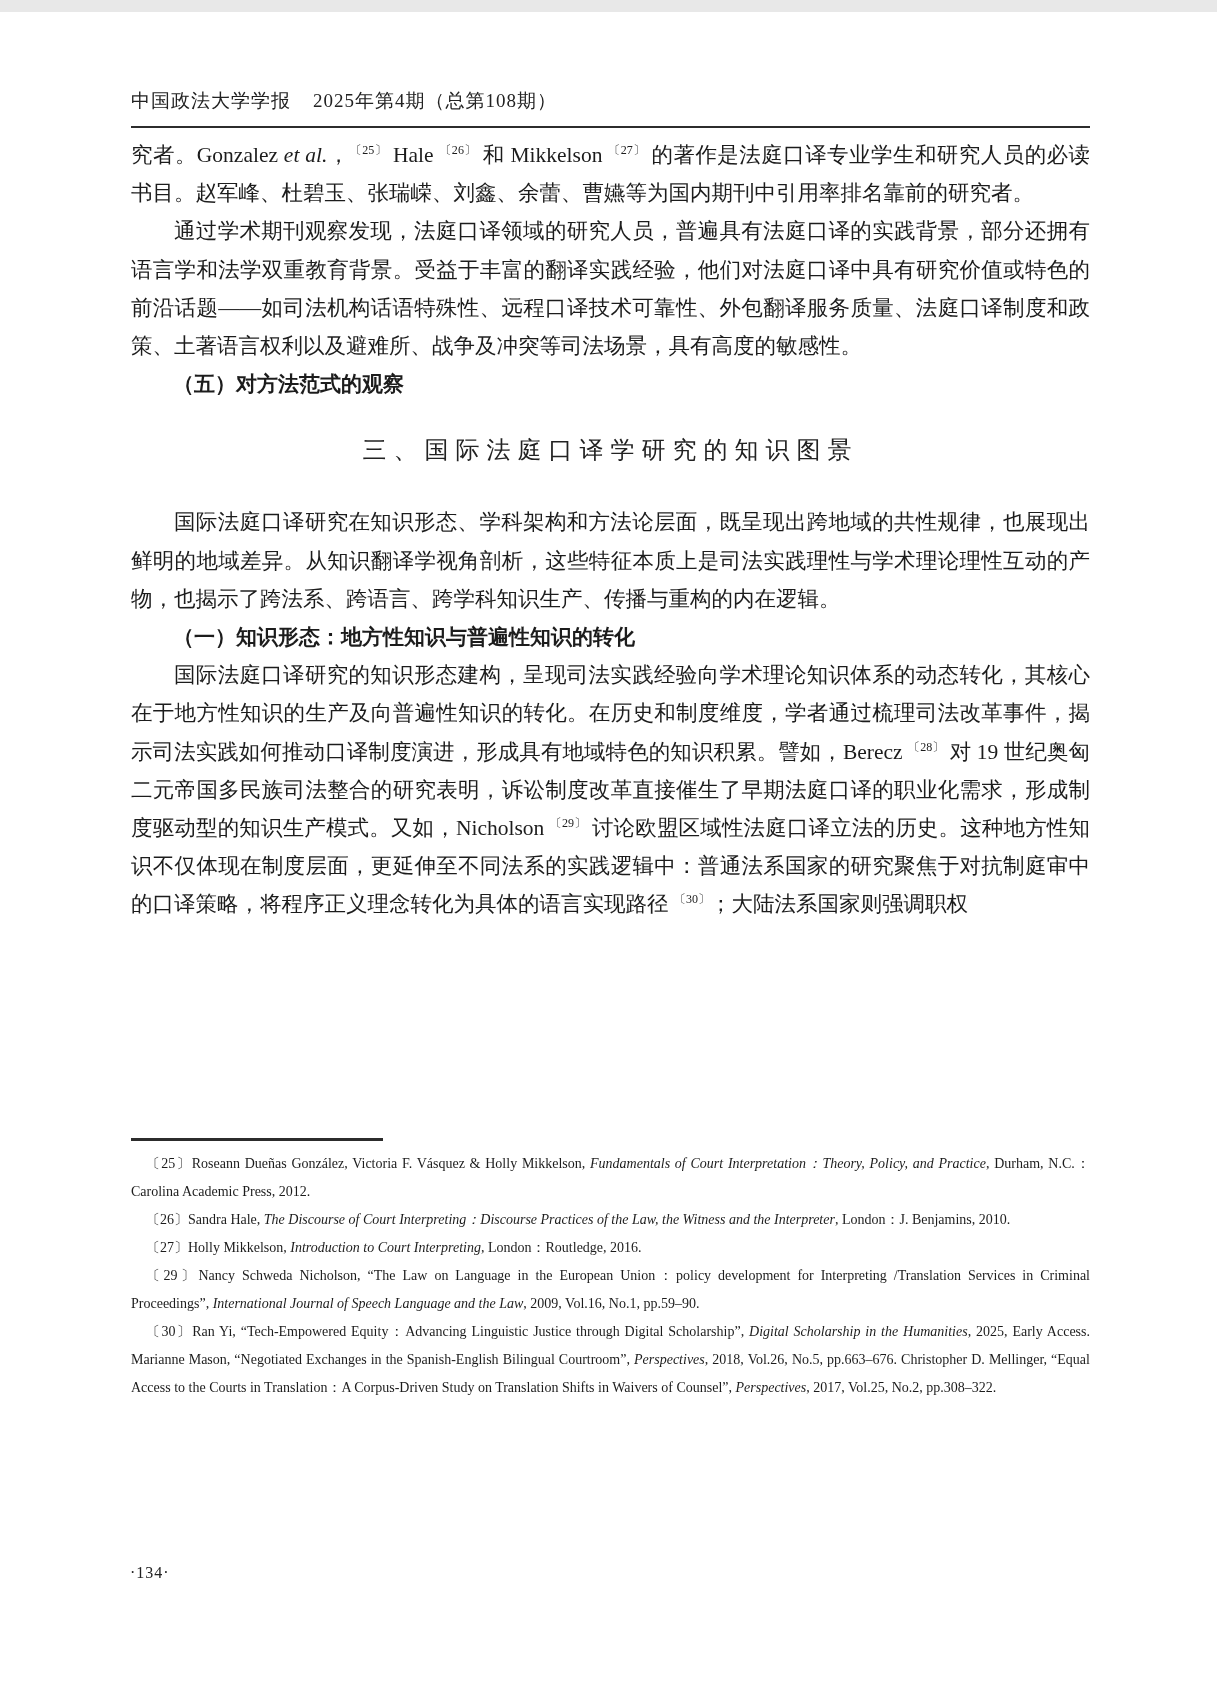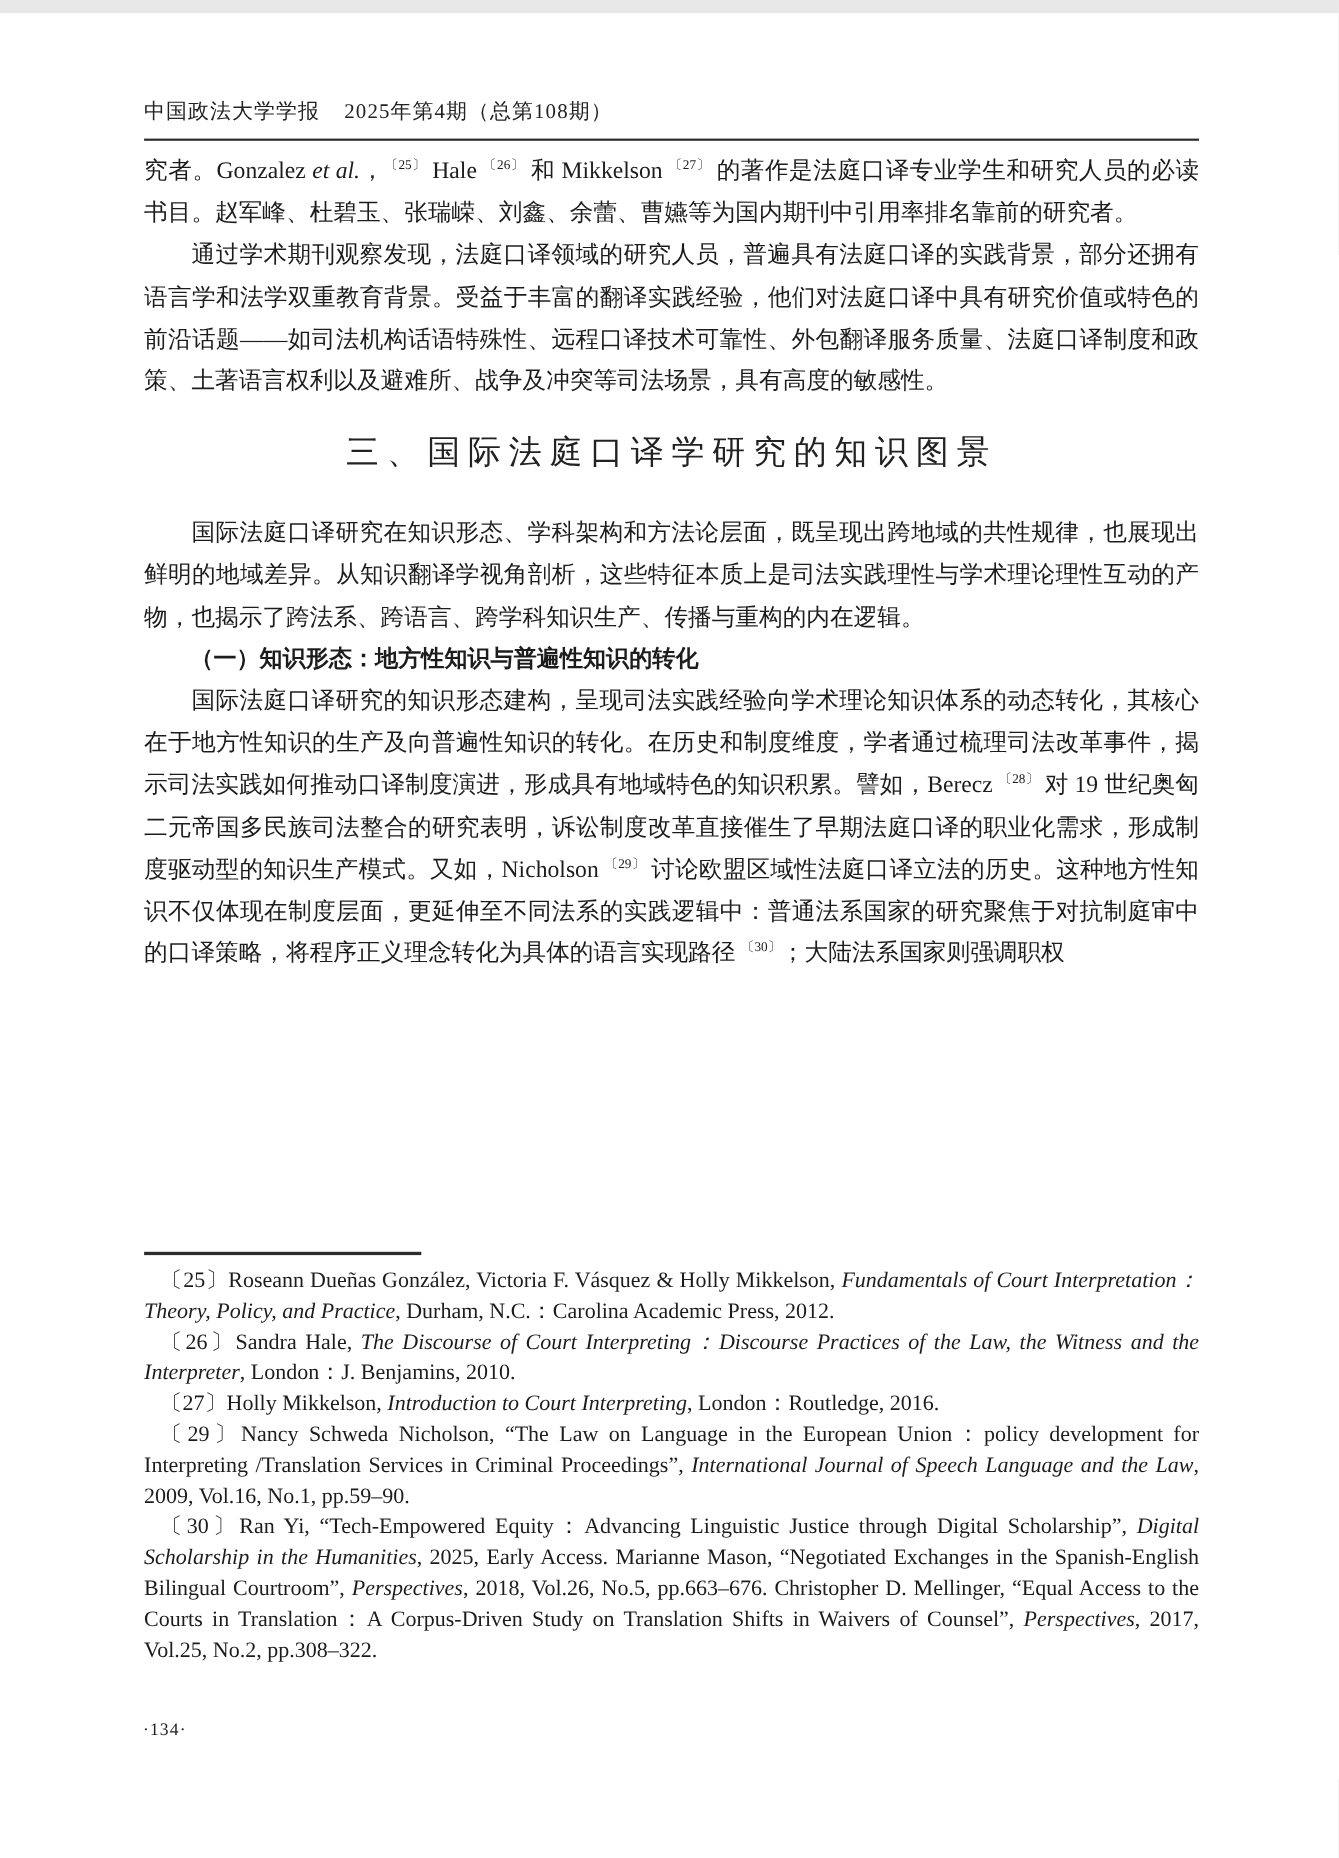--- a/index.html
+++ b/index.html
@@ -31,32 +31,32 @@
   }
   .bodytext p { margin:0; text-indent:2em; }
   .bodytext p.noindent { text-indent:0; }
   .para-heading {
     margin:0; text-indent:2em;
     font-family:"Liberation Sans","DejaVu Sans",sans-serif;
     font-weight:bold; font-size:21px; line-height:38.2px;
   }
   .section-title {
     margin:27px 0 33px 0;
-    font-size:30px; font-weight:normal;
+    font-size:24px; font-weight:normal;
     text-align:center; letter-spacing:7px;
     line-height:40px; color:#222;
   }
   sup {
     font-size:0.56em; line-height:0; vertical-align:super;
     letter-spacing:0;
   }
   
   .footnotes {
     position:absolute; left:131px; right:127px; top:1126px;
-    font-size:20px; line-height:28px;
+    font-size:14px; line-height:28px;
     text-align:justify; text-justify:inter-character;
   }
   .fn-rule {
     width:252px; border-top:3px solid #2c2c2c;
     margin:0 0 9px 0;
   }
   .footnotes p { margin:0; text-indent:15px; }
   .page-number {
     position:absolute; left:130px; top:1552px;
     font-size:16px; letter-spacing:1px; color:#222;
@@ -68,20 +68,21 @@
 <div class="page">
 
   <div class="running-head">
     <span>中国政法大学学报</span><span class="issue">2025年第4期（总第108期）</span>
   </div>
   <div class="head-rule"></div>
 
   <div class="bodytext">
     <p class="noindent"><span>究者。Gonzalez </span><span style="font-style: italic;">et al.</span><span>，</span><sup>〔25〕</sup><span> Hale </span><sup>〔26〕</sup><span> 和 Mikkelson </span><sup>〔27〕</sup><span> 的著作是法庭口译专业学生和研究人员的必读书目。赵军峰、杜碧玉、张瑞嵘、刘鑫、余蕾、曹嬿等为国内期刊中引用率排名靠前的研究者。</span></p>
     <p><span>通过学术期刊观察发现，法庭口译领域的研究人员，普遍具有法庭口译的实践背景，部分还拥有语言学和法学双重教育背景。受益于丰富的翻译实践经验，他们对法庭口译中具有研究价值或特色的前沿话题——如司法机构话语特殊性、远程口译技术可靠性、外包翻译服务质量、法庭口译制度和政策、土著语言权利以及避难所、战争及冲突等司法场景，具有高度的敏感性。</span></p>
+    <p class="para-heading"><span>（五）对方法范式的观察</span></p>
     <h2 class="section-title">三、国际法庭口译学研究的知识图景</h2>
     <p><span>国际法庭口译研究在知识形态、学科架构和方法论层面，既呈现出跨地域的共性规律，也展现出鲜明的地域差异。从知识翻译学视角剖析，这些特征本质上是司法实践理性与学术理论理性互动的产物，也揭示了跨法系、跨语言、跨学科知识生产、传播与重构的内在逻辑。</span></p>
     <p class="para-heading"><span>（一）知识形态：地方性知识与普遍性知识的转化</span></p>
     <p><span>国际法庭口译研究的知识形态建构，呈现司法实践经验向学术理论知识体系的动态转化，其核心在于地方性知识的生产及向普遍性知识的转化。在历史和制度维度，学者通过梳理司法改革事件，揭示司法实践如何推动口译制度演进，形成具有地域特色的知识积累。譬如，Berecz </span><sup>〔28〕</sup><span> 对 19 世纪奥匈二元帝国多民族司法整合的研究表明，诉讼制度改革直接催生了早期法庭口译的职业化需求，形成制度驱动型的知识生产模式。又如，Nicholson </span><sup>〔29〕</sup><span> 讨论欧盟区域性法庭口译立法的历史。这种地方性知识不仅体现在制度层面，更延伸至不同法系的实践逻辑中：普通法系国家的研究聚焦于对抗制庭审中的口译策略，将程序正义理念转化为具体的语言实现路径 </span><sup>〔30〕</sup><span>；大陆法系国家则强调职权</span></p>
   </div>
 
   <div class="footnotes">
     <div class="fn-rule"></div>
     <p><span>〔25〕Roseann Dueñas González, Victoria F. Vásquez &amp; Holly Mikkelson, </span><span style="font-style: italic;">Fundamentals of Court Interpretation：Theory, Policy, and Practice</span><span>, Durham, N.C.：Carolina Academic Press, 2012.</span></p>
     <p><span>〔26〕Sandra Hale, </span><span style="font-style: italic;">The Discourse of Court Interpreting：Discourse Practices of the Law, the Witness and the Interpreter</span><span>, London：J. Benjamins, 2010.</span></p>

